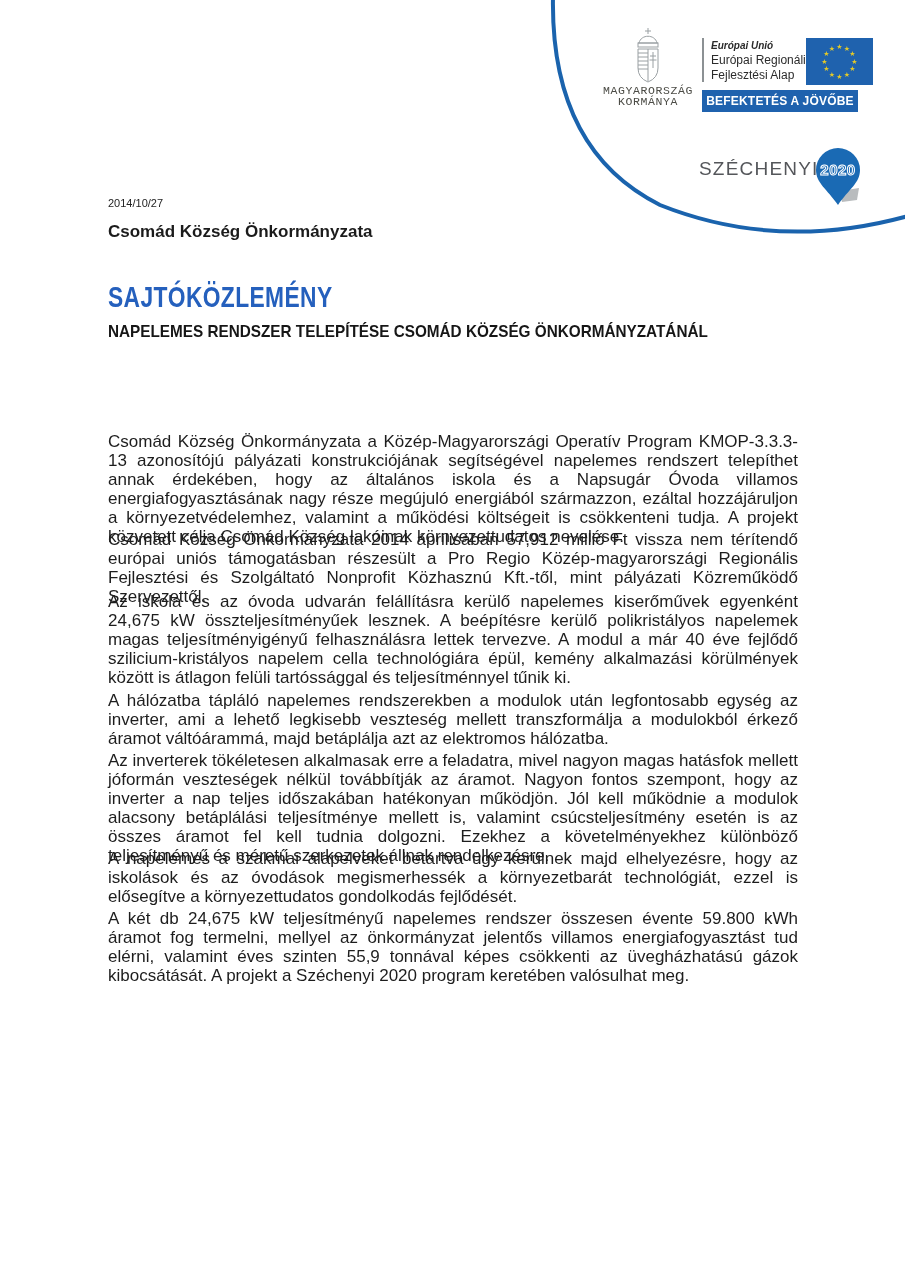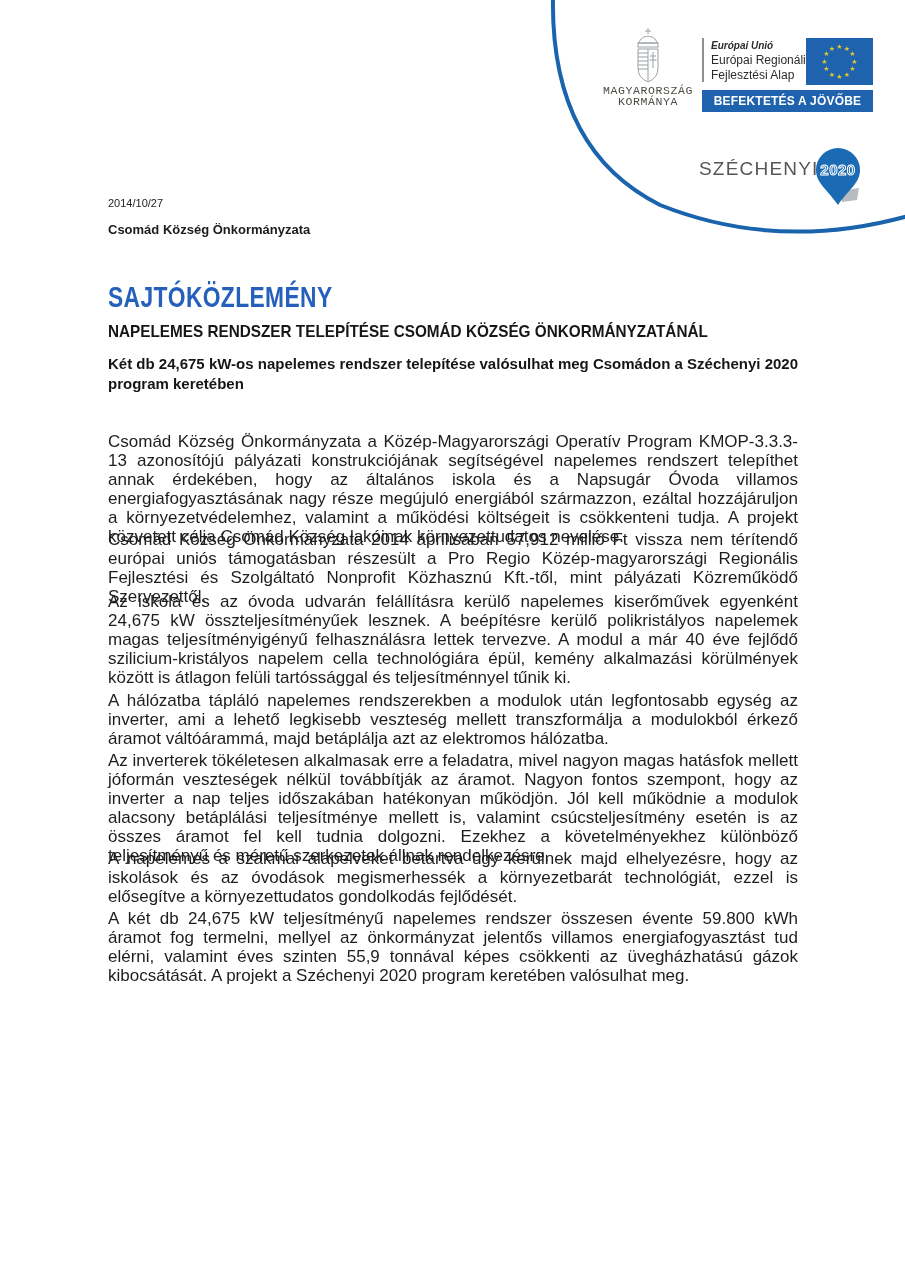--- a/index.html
+++ b/index.html
@@ -20,38 +20,38 @@
     position:absolute;left:585px;top:85px;width:126px;z-index:2;
     text-align:center;font-family:Liberation Mono, monospace;
     font-size:11.5px;line-height:11px;letter-spacing:0.6px;color:#4c4c46;
   }
   .eu-divider{position:absolute;left:702px;top:38px;width:2px;height:44px;background:#8c9194;z-index:2;}
   .eu-text{position:absolute;left:711px;top:38px;z-index:2;font-size:12px;line-height:15px;color:#2b2b2b;}
   .eu-text .b{font-weight:bold;font-size:10px;font-style:italic;}
   .eu-flag{position:absolute;left:806px;top:38px;z-index:2;}
   .eu-flag-bg{fill:var(--flag-blue);}
   .eu-banner{
-    position:absolute;left:702px;top:90px;width:171px;height:22px;z-index:2;
+    position:absolute;left:702px;top:90px;width:156px;height:22px;z-index:2;
     background:var(--banner-blue);color:#ffffff;font-weight:bold;font-size:12px;
     letter-spacing:0.2px;display:flex;align-items:center;justify-content:center;
     white-space:nowrap;
   }
   .szechenyi-text{
     position:absolute;left:699px;top:158px;z-index:2;
     font-weight:normal;font-size:19px;letter-spacing:1.2px;color:#54565a;white-space:nowrap;
   }
   .pin-svg{position:absolute;left:812px;top:147px;z-index:3;}
   .pin-body{fill:var(--pin-blue);}
   .pin-ribbon{fill:#b9bcbe;}
   .pin-year{fill:none;stroke:#ffffff;stroke-width:1;font-family:"Liberation Sans", sans-serif;
     font-size:15px;font-weight:bold;letter-spacing:0.5px;}
   
   .abs{position:absolute;left:108px;width:690px;}
   .date-line{top:197px;font-size:11px;color:#232323;}
-  .org-line{top:222px;font-size:13px;font-weight:bold;color:#1b1b1b;}
+  .org-line{top:222px;font-size:17px;font-weight:bold;color:#1b1b1b;}
   .title{
     top:280px;font-size:30px;font-weight:bold;color:var(--title-blue);
     transform:scaleX(0.76);transform-origin:left top;white-space:nowrap;letter-spacing:0.5px;
   }
   .subtitle{
     top:322px;font-size:17px;font-weight:bold;color:#161616;
     transform:scaleX(0.90);transform-origin:left top;white-space:nowrap;
   }
   .lead{top:354px;font-size:15px;font-weight:bold;line-height:19.5px;text-align:justify;color:#161616;}
   .par{font-size:17px;line-height:19px;text-align:justify;color:#1d1d1d;}
@@ -121,21 +121,20 @@
     <polygon class="pin-ribbon" points="28,44 47,41 45,53 30,55"></polygon>
     <path class="pin-body" d="M26,58 C15,42 4,36 4,23 A22,22 0 1 1 48,23 C48,36 37,42 26,58 Z"></path>
     <text class="pin-year" x="26" y="28" text-anchor="middle">2020</text>
   </svg>
 
   <div class="abs date-line">2014/10/27</div>
   <div class="abs org-line">Csomád Község Önkormányzata</div>
 
   <div class="abs title">SAJTÓKÖZLEMÉNY</div>
   <div class="abs subtitle">NAPELEMES RENDSZER TELEPÍTÉSE CSOMÁD KÖZSÉG ÖNKORMÁNYZATÁNÁL</div>
-  <div class="abs lead">Két db 24,675 kW-os napelemes rendszer telepítése valósulhat meg Csomádon a Széchenyi 2020 program keretében</div>
 
   <div class="abs par p0">Csomád Község Önkormányzata a Közép-Magyarországi Operatív Program KMOP-3.3.3-13 azonosítójú pályázati konstrukciójának segítségével napelemes rendszert telepíthet annak érdekében, hogy az általános iskola és a Napsugár Óvoda villamos energiafogyasztásának nagy része megújuló energiából származzon, ezáltal hozzájáruljon a környezetvédelemhez, valamint a működési költségeit is csökkenteni tudja. A projekt közvetett célja Csomád Község lakóinak környezettudatos nevelése.</div>
   <div class="abs par p1">Csomád Község Önkormányzata 2014 áprilisában 57,912 millió Ft vissza nem térítendő európai uniós támogatásban részesült a Pro Regio Közép-magyarországi Regionális Fejlesztési és Szolgáltató Nonprofit Közhasznú Kft.-től, mint pályázati Közreműködő Szervezettől.</div>
   <div class="abs par p2">Az iskola és az óvoda udvarán felállításra kerülő napelemes kiserőművek egyenként 24,675 kW összteljesítményűek lesznek. A beépítésre kerülő polikristályos napelemek magas teljesítményigényű felhasználásra lettek tervezve. A modul a már 40 éve fejlődő szilicium-kristályos napelem cella technológiára épül, kemény alkalmazási körülmények között is átlagon felüli tartóssággal és teljesítménnyel tűnik ki.</div>
   <div class="abs par p3">A hálózatba tápláló napelemes rendszerekben a modulok után legfontosabb egység az inverter, ami a lehető legkisebb veszteség mellett transzformálja a modulokból érkező áramot váltóárammá, majd betáplálja azt az elektromos hálózatba.</div>
   <div class="abs par p4">Az inverterek tökéletesen alkalmasak erre a feladatra, mivel nagyon magas hatásfok mellett jóformán veszteségek nélkül továbbítják az áramot. Nagyon fontos szempont, hogy az inverter a nap teljes időszakában hatékonyan működjön. Jól kell működnie a modulok alacsony betáplálási teljesítménye mellett is, valamint csúcsteljesítmény esetén is az összes áramot fel kell tudnia dolgozni. Ezekhez a követelményekhez különböző teljesítményű és méretű szerkezetek állnak rendelkezésre.</div>
   <div class="abs par p5">A napelemes a szakmai alapelveket betartva úgy kerülnek majd elhelyezésre, hogy az iskolások és az óvodások megismerhessék a környezetbarát technológiát, ezzel is elősegítve a környezettudatos gondolkodás fejlődését.</div>
   <div class="abs par p6">A két db 24,675 kW teljesítményű napelemes rendszer összesen évente 59.800 kWh áramot fog termelni, mellyel az önkormányzat jelentős villamos energiafogyasztást tud elérni, valamint éves szinten 55,9 tonnával képes csökkenti az üvegházhatású gázok kibocsátását. A projekt a Széchenyi 2020 program keretében valósulhat meg.</div>
 
 </div>

